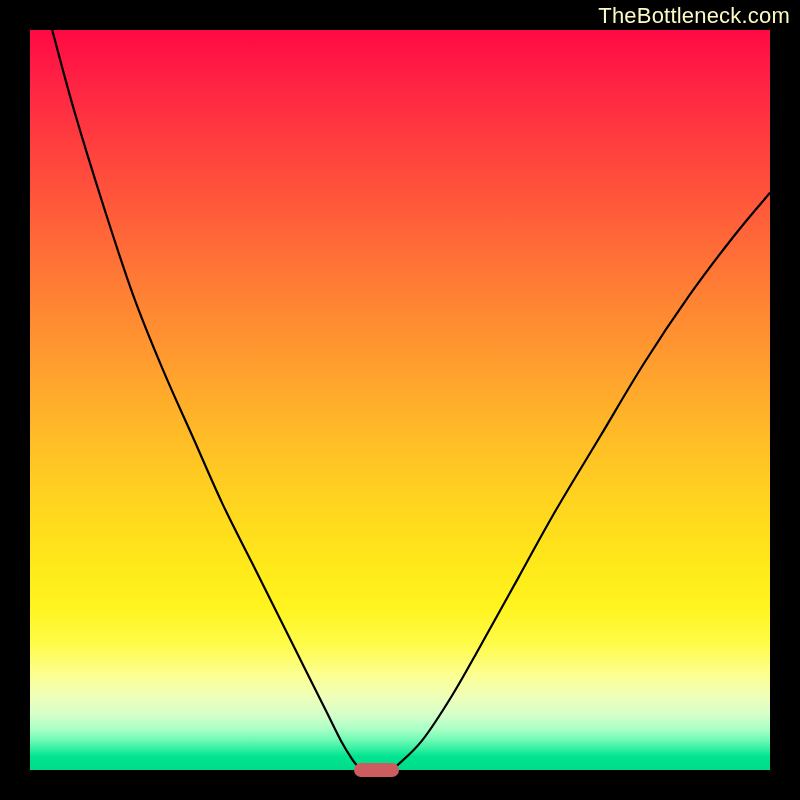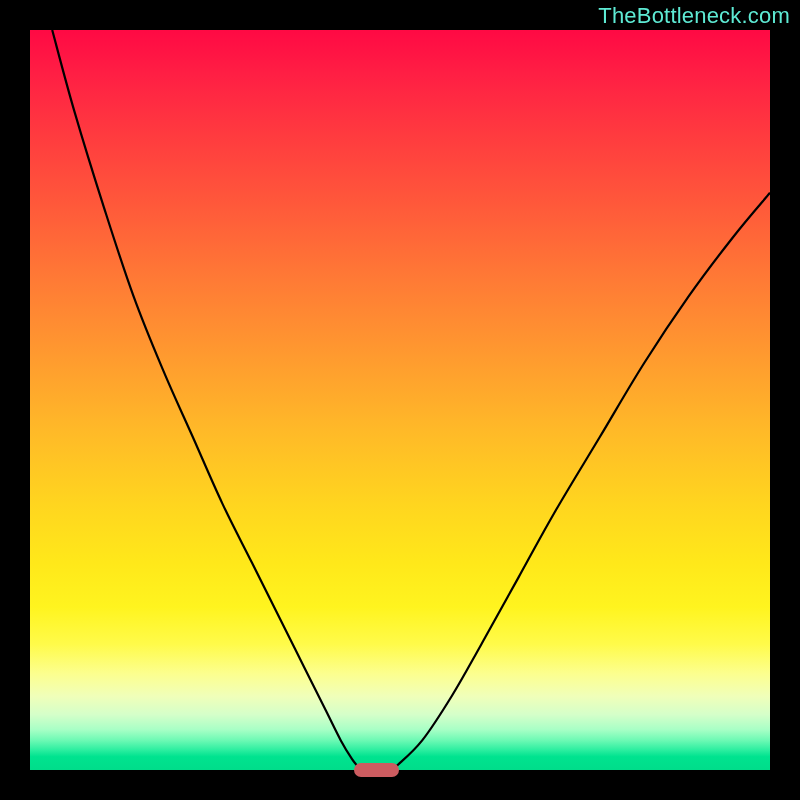--- a/index.html
+++ b/index.html
@@ -59,21 +59,21 @@
     position: absolute;
     width: 45px;
     height: 13px;
     border-radius: 7px;
     background: #cc5c60;
   }
   .watermark {
     position: absolute;
     top: 3px;
     right: 10px;
-    color: #5eead4;
+    color: #fef9c3;
     font-size: 22px;
     font-weight: 500;
     letter-spacing: 0.2px;
   }
 </style>
 </head>
 <body>
 
 <div class="frame">
   <div class="plot-area">

